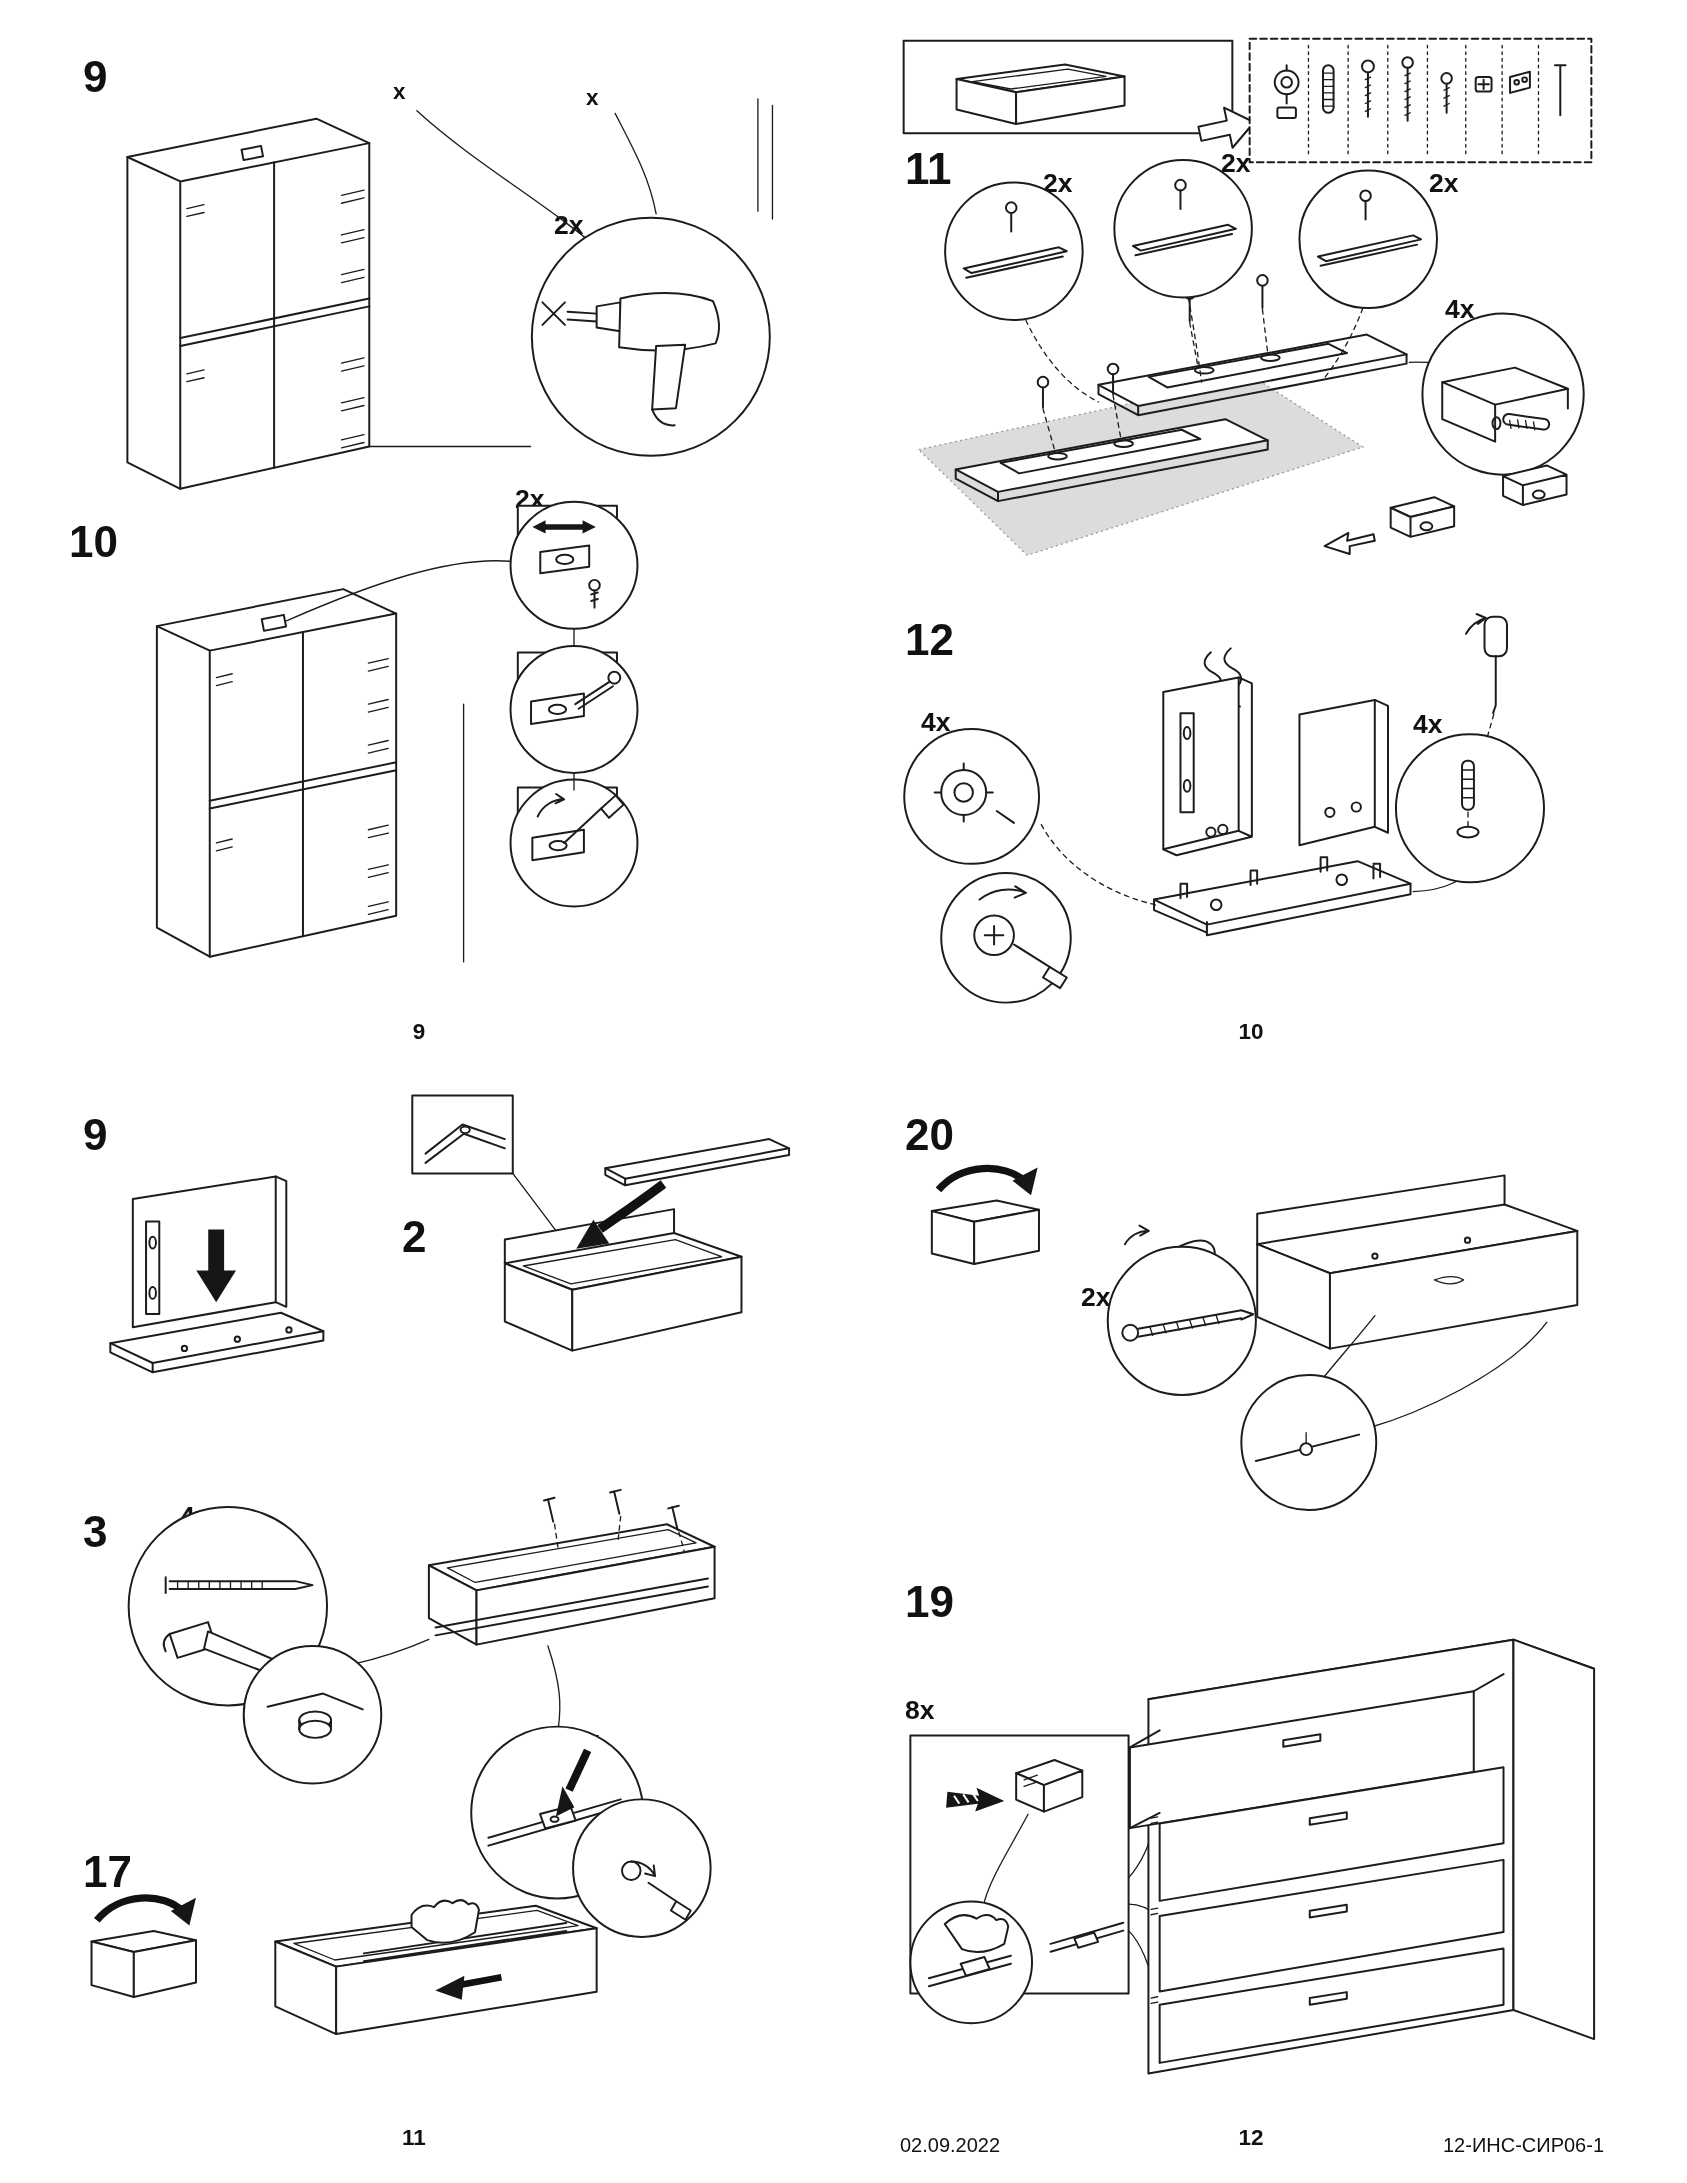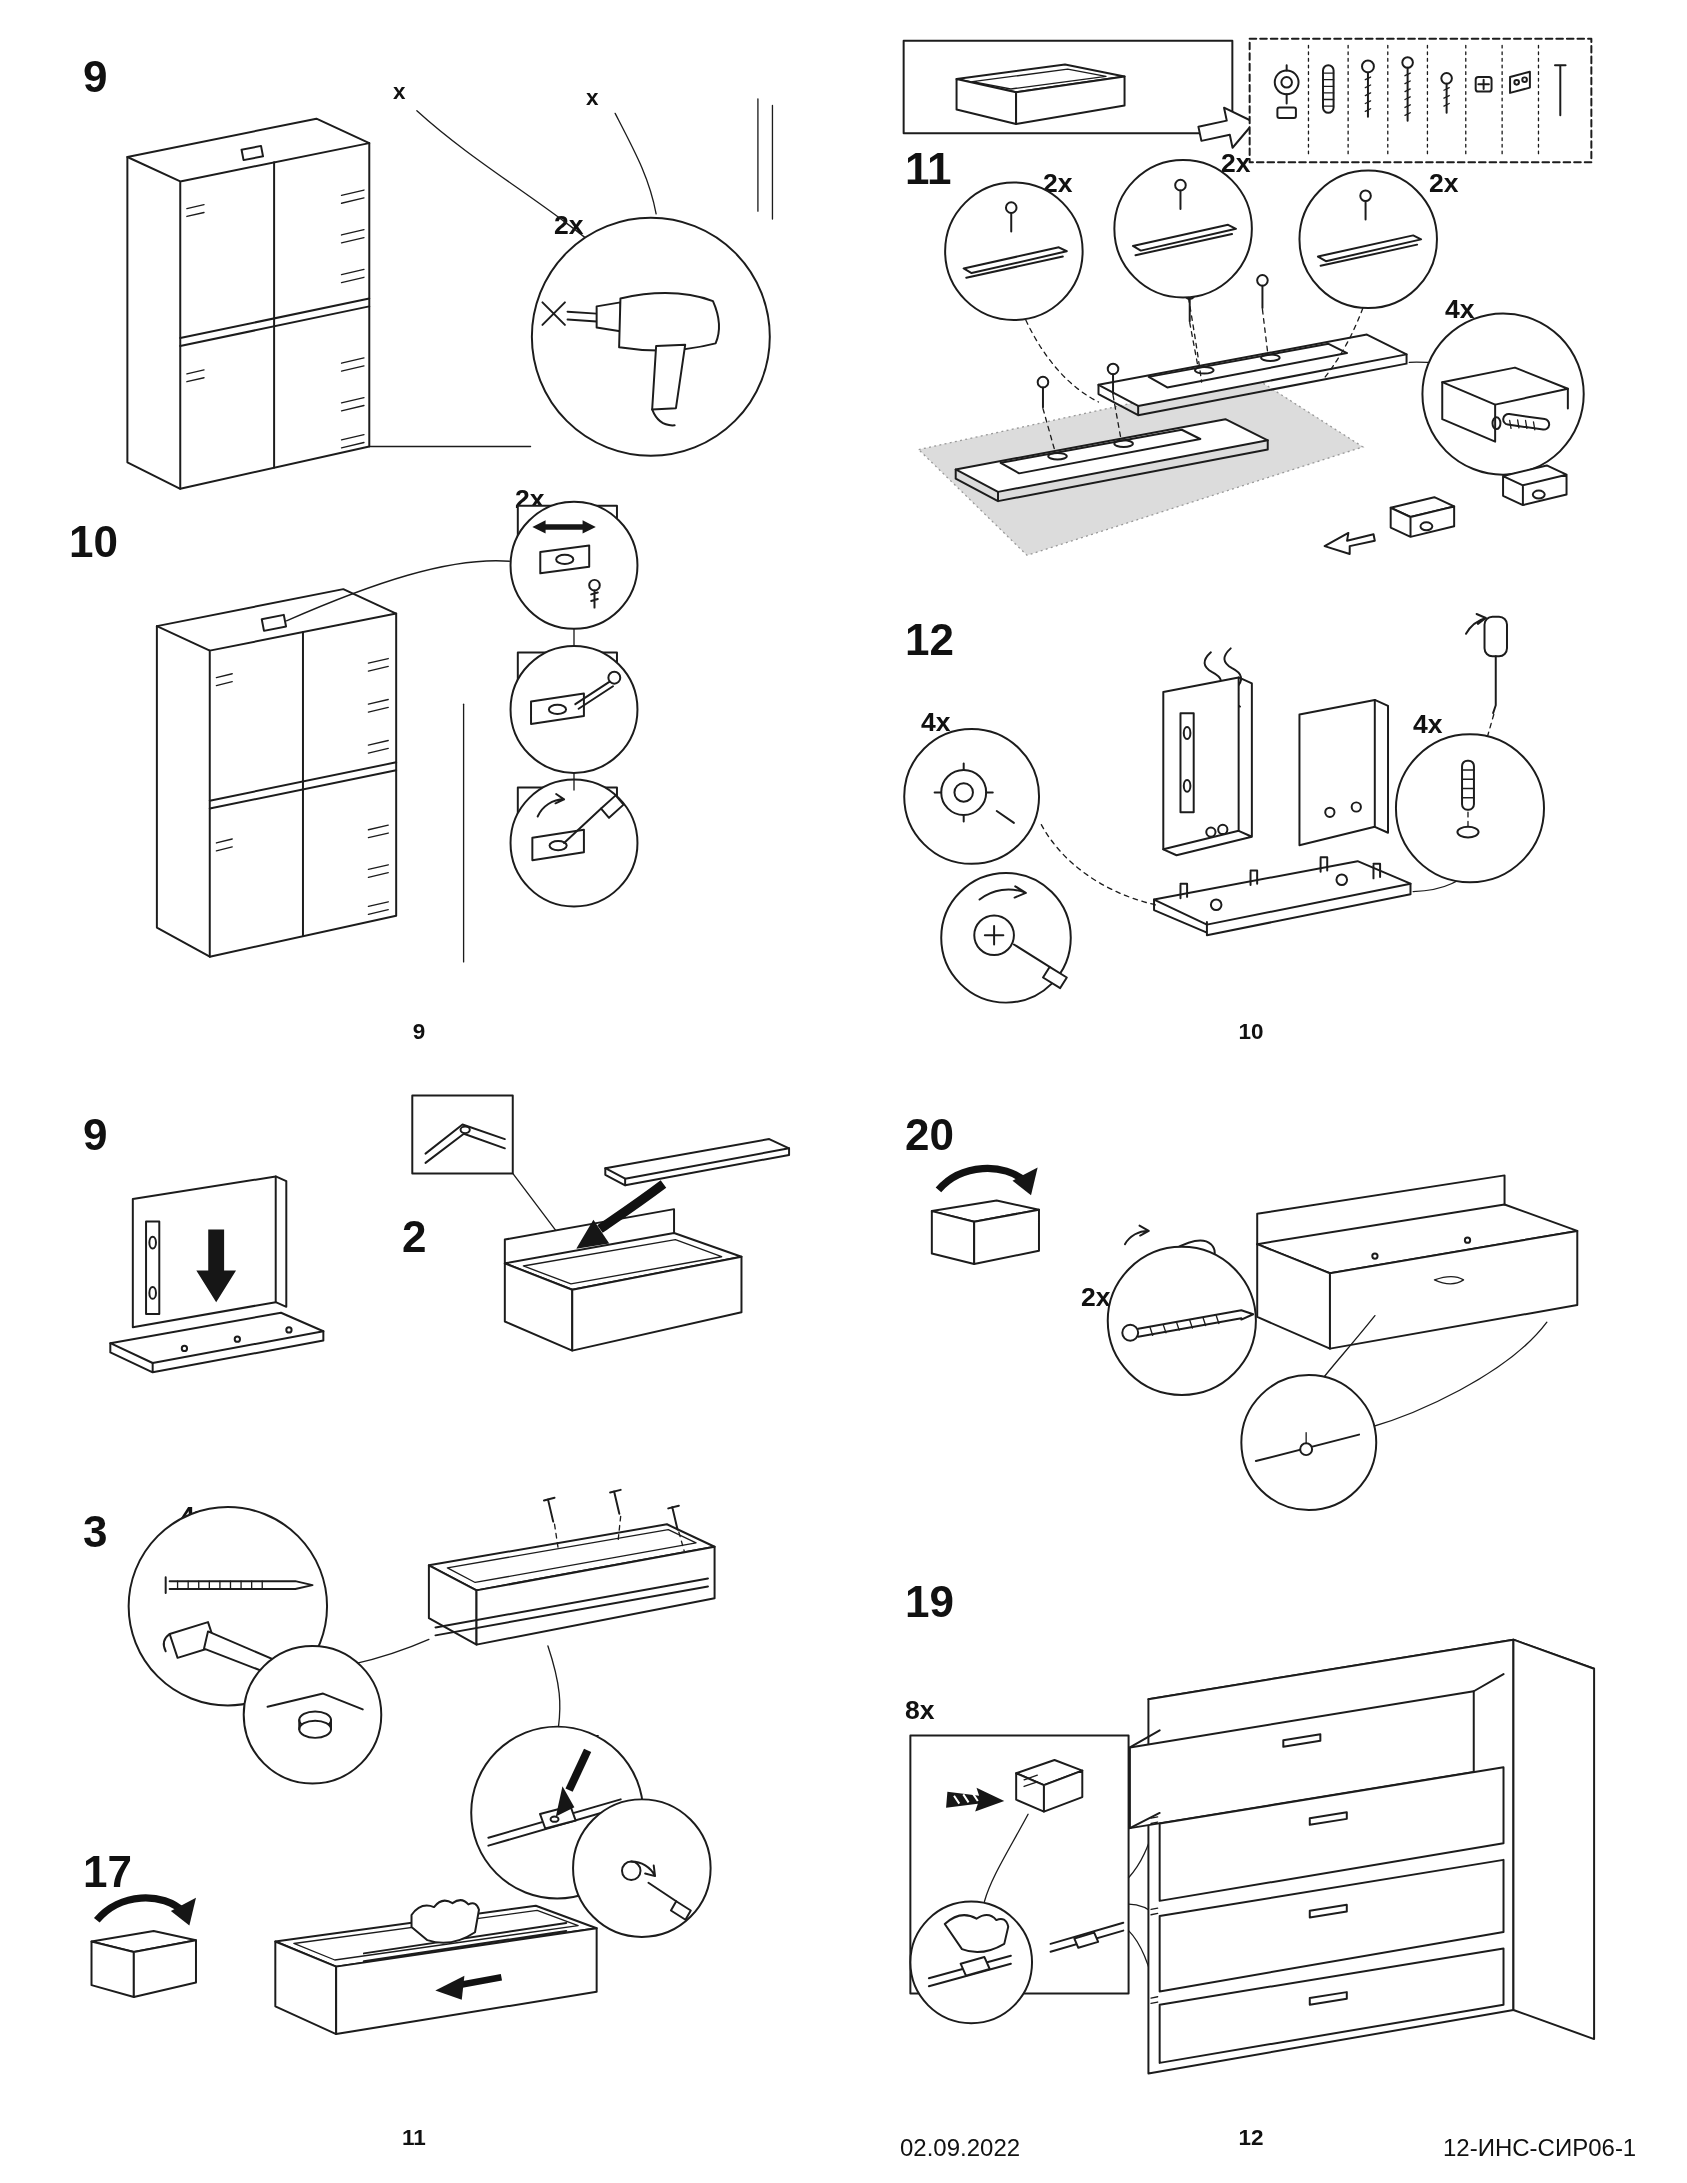--- a/index.html
+++ b/index.html
@@ -5,21 +5,21 @@
   *{box-sizing:border-box}
   body{margin:0;background:#ffffff;font-family:"Liberation Sans",sans-serif;color:#111}
   .sheet{position:relative;width:1687px;height:2183px;background:#fff;overflow:hidden}
   .lbl{position:absolute;white-space:nowrap}
   .step-num{font-size:44px;font-weight:700}
   .qty{font-size:26.5px;font-weight:700}
   .qty-sm{font-size:22.5px;font-weight:700}
   .hw-step{font-size:29px;font-weight:700}
   .hwc{position:absolute;width:42px;text-align:center;font-size:16.5px;font-weight:700}
   .pgnum{position:absolute;font-size:22.5px;font-weight:700;width:60px;text-align:center}
-  .foot{position:absolute;font-size:24px}
+  .foot{position:absolute;font-size:20px}
   svg{position:absolute;overflow:visible}
   .s{fill:none;stroke:#1c1c1c;stroke-width:3;stroke-linecap:round;stroke-linejoin:round}
   .w{fill:#fff;stroke:#1c1c1c;stroke-width:3;stroke-linecap:round;stroke-linejoin:round}
   .k{fill:#161616;stroke:none}
   .g{fill:#dcdcdc;stroke:#999;stroke-width:2}
   .t{stroke-width:2}
 </style>
 </head>
 <body>
 

